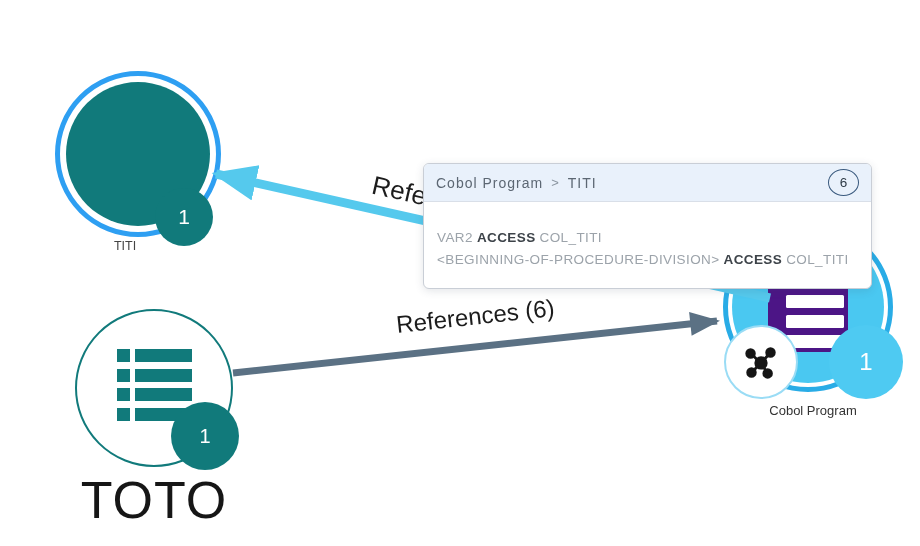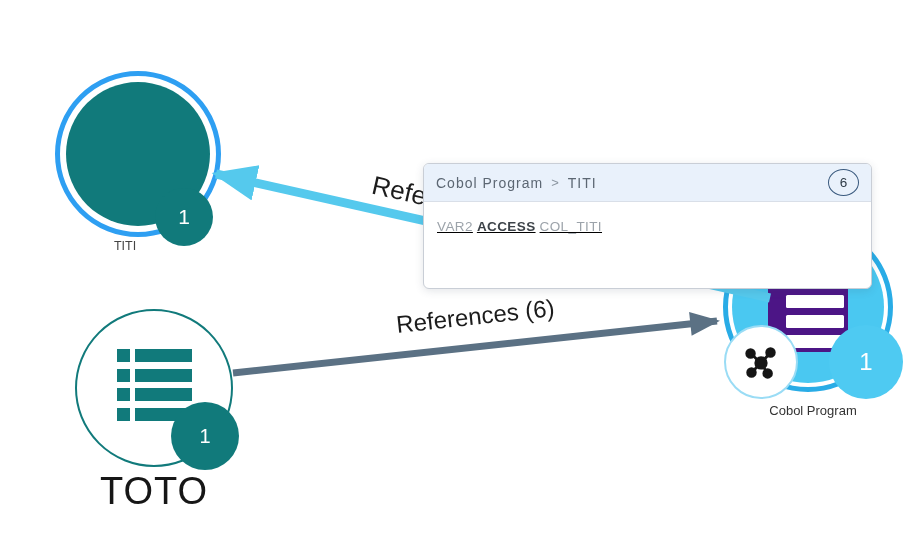--- a/index.html
+++ b/index.html
@@ -30,21 +30,21 @@
   #node-toto { left:75px; top:309px; width:158px; height:158px; border:2px solid #117a7b; }
   #node-toto .ticon { position:absolute; left:40px; top:38px; width:75px; height:72px;
     display:flex; flex-direction:column; justify-content:space-between; }
   #node-toto .trow { display:flex; height:13px; }
   #node-toto .sq  { width:13px; height:13px; background:#117a7b; margin-right:5px; }
   #node-toto .bar { width:57px; height:13px; background:#117a7b; }
   #node-toto .badge { position:absolute; left:94px; top:91px; width:68px; height:68px;
     border-radius:50%; background:#117a7b; color:#fff; font-size:20px;
     display:flex; align-items:center; justify-content:center; }
   #node-toto .nlabel { position:absolute; left:-2px; top:159px; width:158px;
-    text-align:center; font-size:38px; font-weight:300; letter-spacing:1px; color:#161616; }
+    text-align:center; font-size:52px; font-weight:300; letter-spacing:1px; color:#161616; }
 
   
   #node-cobol { left:723px; top:222px; width:170px; height:170px; border:5px solid #29ace6; }
   #node-cobol .fill { position:absolute; left:4px; top:4px; width:152px; height:152px;
     border-radius:50%; background:#4ac8f1; }
   #node-cobol .picon { position:absolute; left:40px; top:25px; width:80px; height:100px;
     background:#4c1586; border-radius:9px; }
   #node-cobol .pbar { position:absolute; left:18px; width:58px; height:13px;
     background:#fff; border-radius:1.5px; }
   #node-cobol .netc { position:absolute; left:-4px; top:98px; width:74px; height:74px;
@@ -67,21 +67,21 @@
     background:#fff; border:1px solid #c9ced6; border-radius:6px;
     box-shadow:0 2px 8px rgba(60,70,90,.14); overflow:hidden; }
   .tt-header { height:38px; background:#e9f1fb; border-bottom:1px solid #d9dfe8;
     display:flex; align-items:center; justify-content:space-between; padding:0 12px; }
   .tt-crumb { font-size:14px; color:#5c6773; letter-spacing:1px; display:flex; align-items:center; }
   .tt-crumb span { margin-right:8px; }
   .tt-sep { color:#8a95a0; font-size:13px; }
   .tt-badge { min-width:31px; height:27px; padding:0 6px; border:1.5px solid #3a5a7e;
     border-radius:50%; color:#2f3b46; font-size:13.5px;
     display:flex; align-items:center; justify-content:center; }
-  .tt-body { padding:14px 13px;text-decoration:underline; }
+  .tt-body { padding:25px 13px; }
   .tt-row { font-size:13.5px; line-height:22px; letter-spacing:0.4px; white-space:nowrap; }
   .tt-row .g { color:#9ca3aa; }
   .tt-row .k { color:#3d4349; font-weight:700; }
   .tt-row span { margin-right:4px; }
 </style>
 </head>
 <body>
 
 <div id="stage">
 
@@ -163,16 +163,19 @@
         <span>Cobol Program</span>
         <span class="tt-sep">&gt;</span>
         <span>TITI</span>
       </div>
       <div class="tt-badge">6</div>
     </div>
     <div class="tt-body">
       <div class="tt-row">
         <span class="g">VAR2</span><span class="k">ACCESS</span><span class="g">COL_TITI</span>
       </div>
+      <div class="tt-row">
+        <span class="g">&lt;BEGINNING-OF-PROCEDURE-DIVISION&gt;</span><span class="k">ACCESS</span><span class="g">COL_TITI</span>
+      </div>
     </div>
   </div>
 
 </div>
 
 </body></html>

